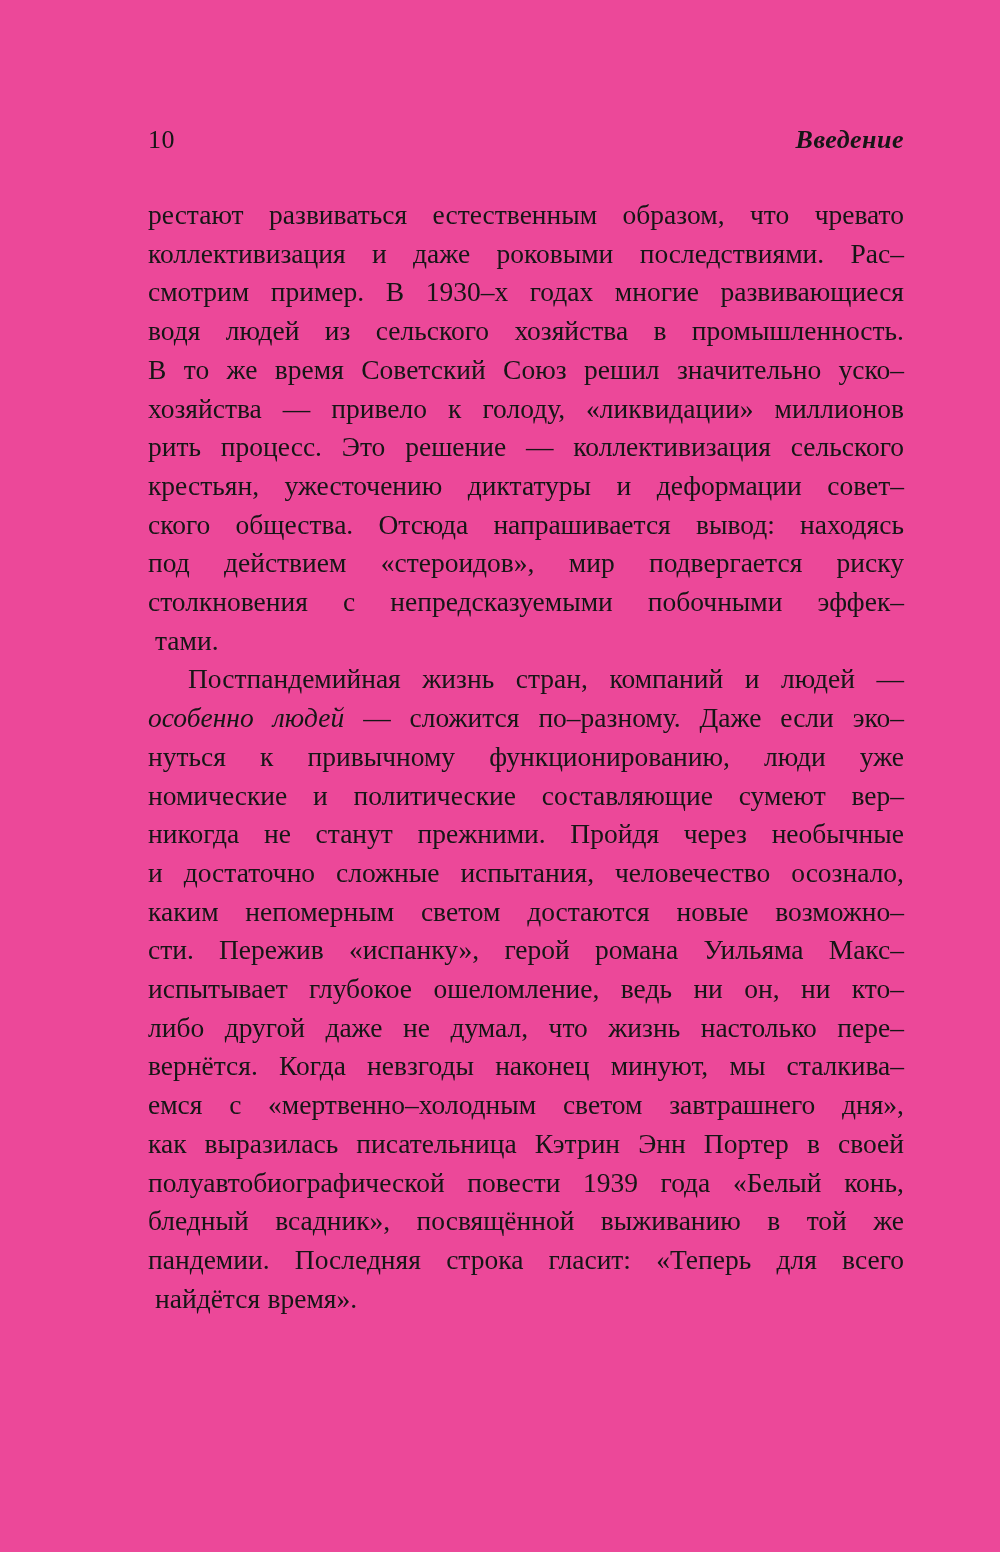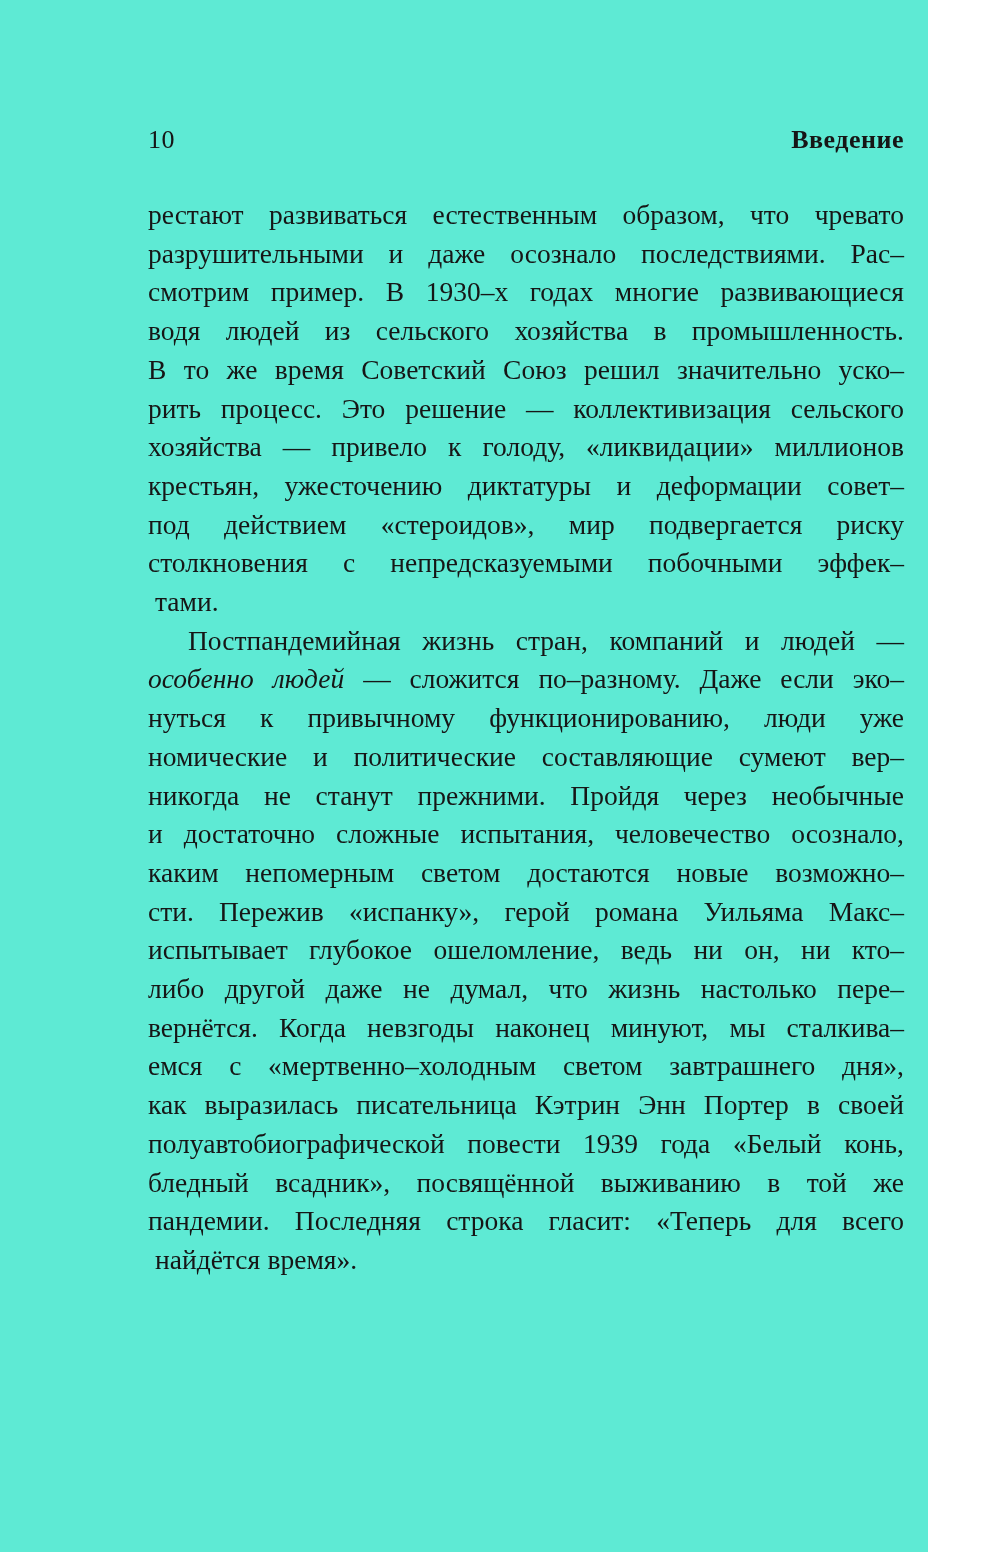--- a/index.html
+++ b/index.html
@@ -7,23 +7,23 @@
     padding: 0;
   }
   body {
     width: 1000px;
     height: 1552px;
     background: #ffffff;
     font-family: "Liberation Serif", serif;
   }
   .page {
     position: relative;
-    width: 928px;
+    width: 1000px;
     height: 1552px;
-    background: #5eead4;
+    background: #ec4899;
     color: #161616;
     overflow: hidden;
   }
   .header {
     position: absolute;
     left: 148px;
     top: 124px;
     width: 756px;
     display: flex;
     justify-content: space-between;
@@ -31,20 +31,21 @@
     font-size: 26px;
     line-height: 32px;
   }
   .header .page-number {
     font-weight: normal;
     letter-spacing: 0.5px;
   }
   .header .running-title {
     font-weight: bold;
     letter-spacing: 0.5px;
+    font-style: italic;
   }
   .content {
     position: absolute;
     left: 148px;
     top: 196px;
     width: 756px;
   }
   .paragraph {
     margin: 0;
   }
@@ -71,27 +72,28 @@
 <body>
 
 <div class="page">
   <div class="header">
     <span class="page-number">10</span>
     <span class="running-title">Введение</span>
   </div>
   <div class="content">
       <div class="paragraph">
         <div class="line"><span>рестают развиваться естественным образом, что чревато</span></div>
-        <div class="line"><span>разрушительными и даже осознало последствиями. Рас–</span></div>
+        <div class="line"><span>коллективизация и даже роковыми последствиями. Рас–</span></div>
         <div class="line"><span>смотрим пример. В 1930–х годах многие развивающиеся</span></div>
         <div class="line"><span>водя людей из сельского хозяйства в промышленность.</span></div>
         <div class="line"><span>В то же время Советский Союз решил значительно уско–</span></div>
+        <div class="line"><span>хозяйства — привело к голоду, «ликвидации» миллионов</span></div>
         <div class="line"><span>рить процесс. Это решение — коллективизация сельского</span></div>
-        <div class="line"><span>хозяйства — привело к голоду, «ликвидации» миллионов</span></div>
         <div class="line"><span>крестьян, ужесточению диктатуры и деформации совет–</span></div>
+        <div class="line"><span>ского общества. Отсюда напрашивается вывод: находясь</span></div>
         <div class="line"><span>под действием «стероидов», мир подвергается риску</span></div>
         <div class="line"><span>столкновения с непредсказуемыми побочными эффек–</span></div>
         <div class="line last"><span>тами.</span></div>
       </div>
       <div class="paragraph">
         <div class="line indent"><span>Постпандемийная жизнь стран, компаний и людей —</span></div>
         <div class="line"><i>особенно людей</i><span> — сложится по–разному. Даже если эко–</span></div>
         <div class="line"><span>нуться к привычному функционированию, люди уже</span></div>
         <div class="line"><span>номические и политические составляющие сумеют вер–</span></div>
         <div class="line"><span>никогда не станут прежними. Пройдя через необычные</span></div>

